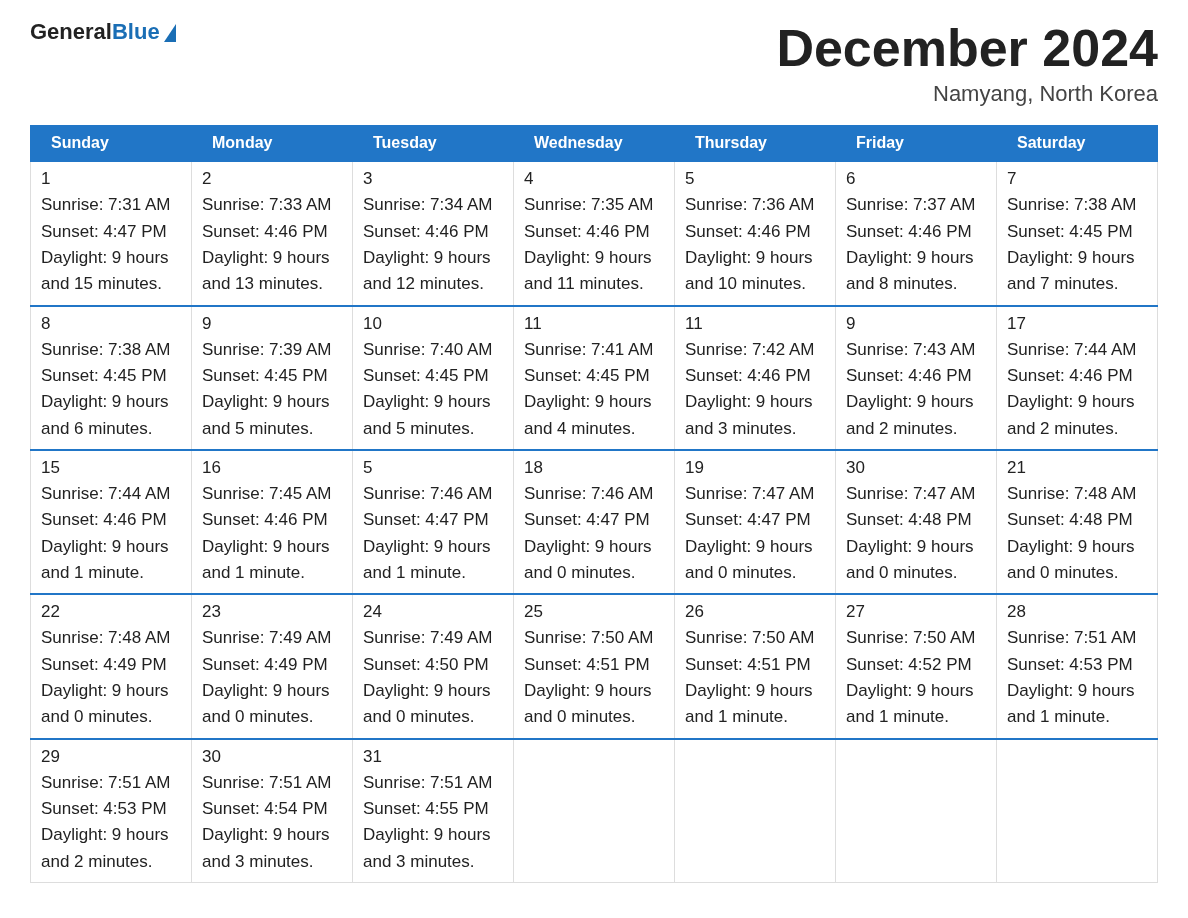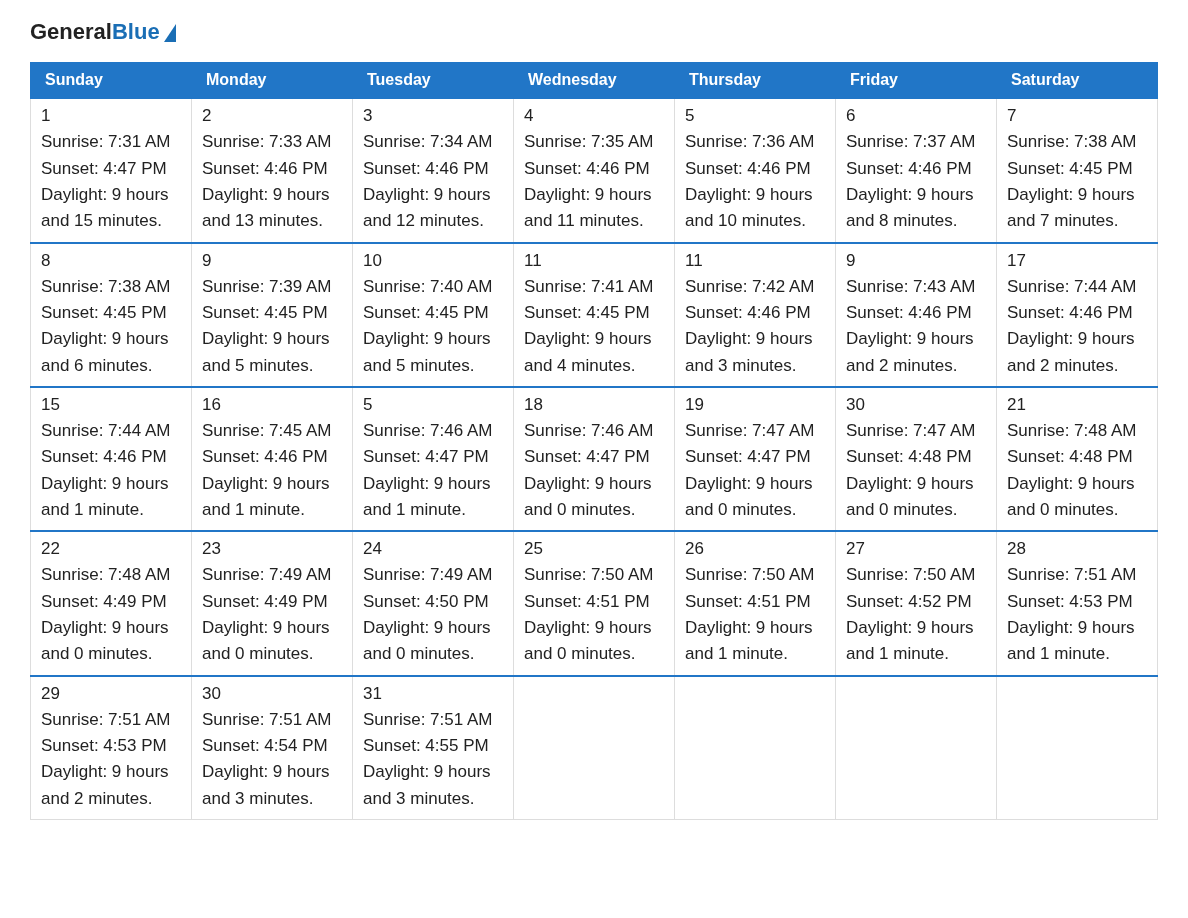--- a/index.html
+++ b/index.html
@@ -63,21 +63,21 @@
     .calendar-table {
       width: 100%;
       border-collapse: collapse;
       table-layout: fixed;
     }
     .calendar-table th {
       background-color: #2176c7;
       color: #fff;
       font-size: 16px;
       font-weight: bold;
-      padding: 8px 14px;
+      padding: 8px 20px;
       text-align: left;
       border: 1px solid #2176c7;
     }
     .calendar-table td {
       vertical-align: top;
       border: 1px solid #ccc;
       padding: 7px 10px;
       font-size: 13.5px;
       color: #222;
       height: 110px;
@@ -109,20 +109,24 @@
 <div class="header-area">
   <div class="logo-area">
     <div class="logo-inner">
       <div class="logo-text">
         <span class="general">General</span>
         <span class="blue">Blue</span>
       </div>
       <div class="logo-triangle"></div>
     </div>
   </div>
+  <div class="title-area">
+    <div class="month-title">December 2024</div>
+    <div class="location-title">Namyang, North Korea</div>
+  </div>
 </div>
 
 <table class="calendar-table">
   <thead>
     <tr>
     <th>Sunday</th>
         <th>Monday</th>
         <th>Tuesday</th>
         <th>Wednesday</th>
         <th>Thursday</th>

